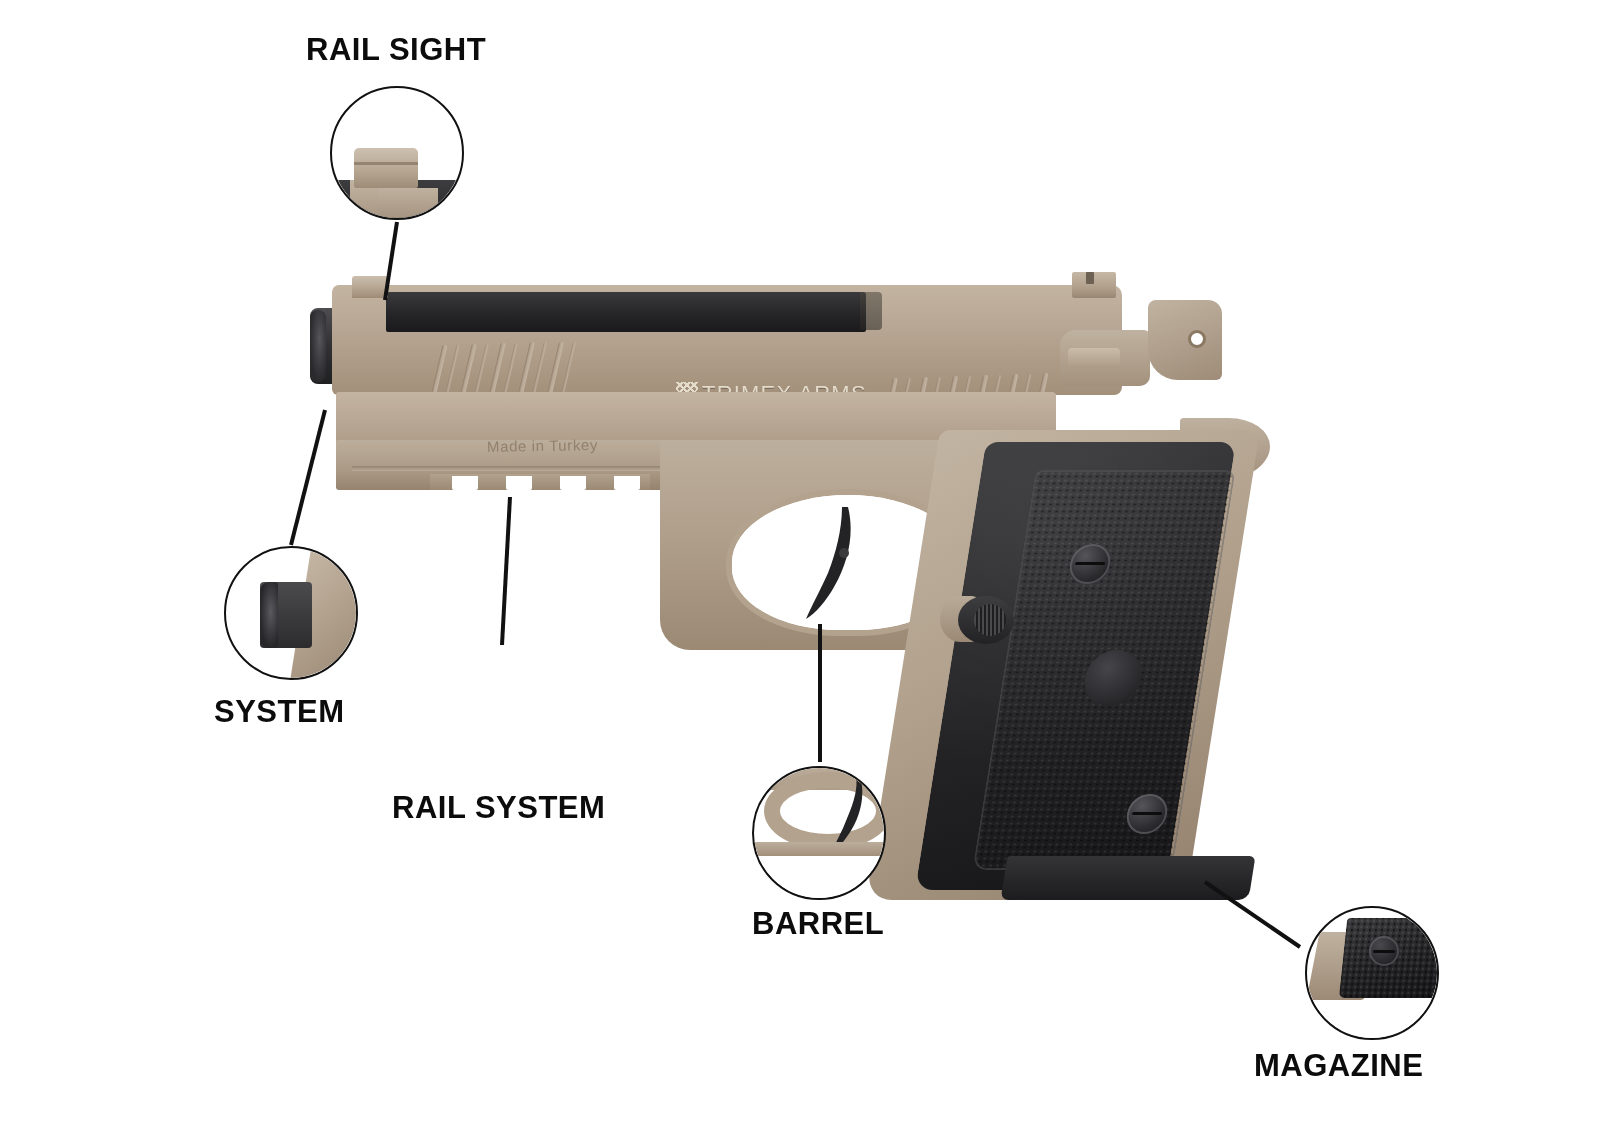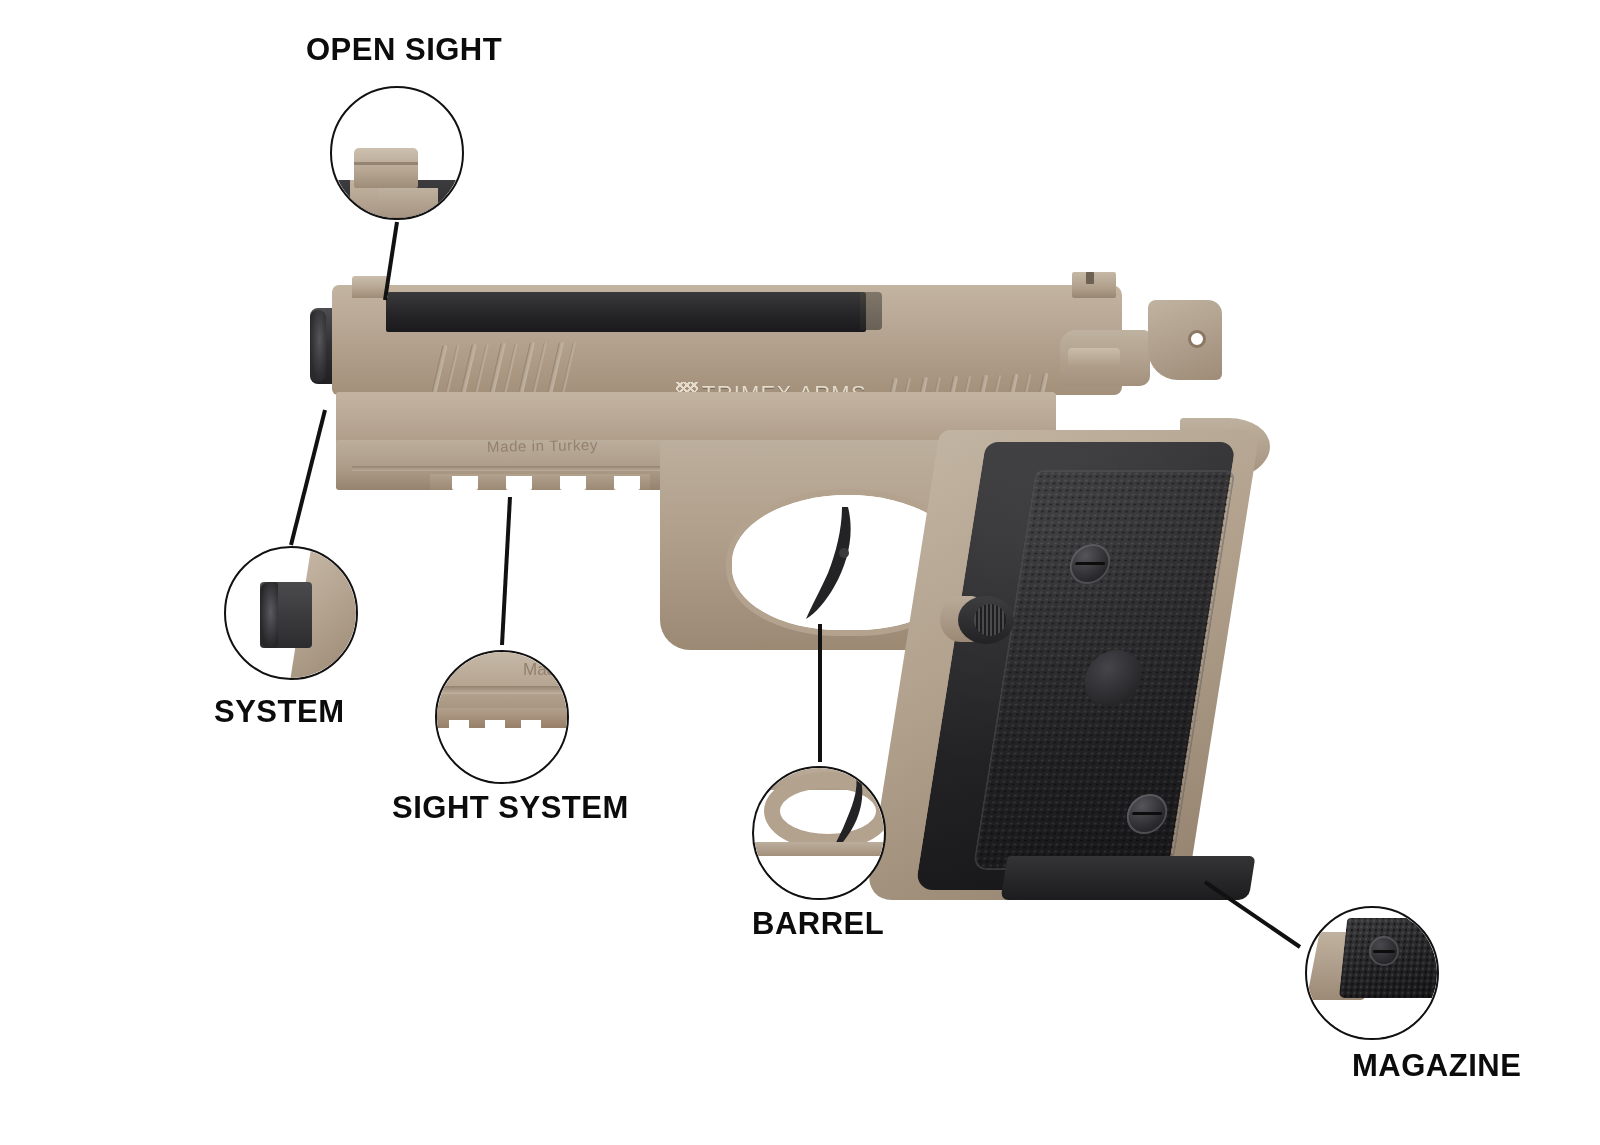--- a/index.html
+++ b/index.html
@@ -429,54 +429,38 @@
                   background:linear-gradient(180deg,#c2b4a2,#a2907c);"></div>
       <div style="position:absolute;left:22px;top:60px;width:64px;height:40px;
                   background:linear-gradient(180deg,#cdc0b0 0%,#b7a793 55%,#9e8c78 100%);
                   border-radius:5px 5px 2px 2px;"></div>
       <div style="position:absolute;left:22px;top:74px;width:64px;height:3px;
                   background:rgba(120,104,85,.6);"></div>
       <div style="position:absolute;left:46px;top:100px;width:60px;height:40px;
                   background:linear-gradient(180deg,#bfb19f,#9c8a76);"></div>
     </div>
   </div>
-  <div class="callout-label" style="left:306px;top:32px;">OPEN SIGHT</div>
+  <div class="callout-label" style="left:306px;top:32px;">RAIL SIGHT</div>
 
   <div class="mag" style="left:224px;top:546px;width:134px;height:134px;">
     <div class="mag-inner">
       <div style="position:absolute;left:74px;top:-10px;width:90px;height:160px;
                   background:linear-gradient(135deg,#c7b9a7 0%,#ad9c88 50%,#907e6a 100%);
                   transform:skewX(-9deg);"></div>
       <div style="position:absolute;left:34px;top:34px;width:52px;height:66px;
                   background:linear-gradient(180deg,#4b4b4d,#2c2c2e);
                   border-radius:4px;"></div>
       <div style="position:absolute;left:34px;top:34px;width:18px;height:66px;
                   background:radial-gradient(ellipse at 60% 45%,#5a5a5f,#27272a 70%);
                   border-radius:9px 3px 3px 9px;"></div>
     </div>
   </div>
   <div class="callout-label" style="left:214px;top:694px;">SYSTEM</div>
 
-  <div class="mag" style="left:435px;top:650px;width:134px;height:134px;">
-    <div class="mag-inner">
-      <div style="position:absolute;left:-10px;top:-6px;width:170px;height:74px;
-                  background:linear-gradient(180deg,#c9bcab 0%,#b3a28e 60%,#a08e7a 100%);"></div>
-      <div style="position:absolute;left:-10px;top:34px;width:170px;height:8px;
-                  background:linear-gradient(180deg,#8d7c69,#c4b6a4);opacity:.85;"></div>
-      <div style="position:absolute;left:-10px;top:56px;width:170px;height:20px;
-                  background:linear-gradient(180deg,#b2a18d,#977f68);"></div>
-      <div style="position:absolute;left:12px;top:68px;width:20px;height:14px;background:#ffffff;"></div>
-      <div style="position:absolute;left:48px;top:68px;width:20px;height:14px;background:#ffffff;"></div>
-      <div style="position:absolute;left:84px;top:68px;width:20px;height:14px;background:#ffffff;"></div>
-      <div style="position:absolute;left:-10px;top:76px;width:170px;height:60px;background:#ffffff;"></div>
-      <div style="position:absolute;left:86px;top:8px;font-size:17px;color:#8d7c69;
-                  font-family:'Liberation Sans',sans-serif;opacity:.9;">Made</div>
-    </div>
-  </div>
-  <div class="callout-label" style="left:392px;top:790px;">SIGHT SYSTEM</div>
+  <div class="callout-label" style="left:392px;top:790px;">RAIL SYSTEM</div>
 
   <div class="mag" style="left:752px;top:766px;width:134px;height:134px;">
     <div class="mag-inner">
       <div style="position:absolute;left:-12px;top:-18px;width:170px;height:40px;
                   background:linear-gradient(180deg,#c4b6a5,#ad9c88);"></div>
       <div style="position:absolute;left:10px;top:4px;width:128px;height:78px;
                   border:16px solid #b3a28e;border-radius:50%;background:transparent;"></div>
       <svg style="position:absolute;left:72px;top:8px;width:44px;height:86px;" viewBox="0 0 44 86">
         <path d="M34 0 C40 20 34 44 20 62 C14 70 8 78 2 82 C8 70 16 56 22 40 C28 26 32 12 30 0 Z" fill="#232325"></path>
       </svg>
@@ -502,15 +486,15 @@
                   transform:skewX(-6deg);border-radius:4px 4px 8px 6px;"></div>
       <div style="position:absolute;left:62px;top:28px;width:30px;height:30px;
                   border-radius:50%;
                   background:radial-gradient(circle at 36% 30%,#4a4a4e,#242427 70%);
                   box-shadow:inset 0 0 0 2px rgba(120,120,125,.45);"></div>
       <div style="position:absolute;left:66px;top:42px;width:22px;height:3px;
                   background:#0d0d0e;border-radius:2px;"></div>
       <div style="position:absolute;left:-8px;top:92px;width:170px;height:60px;background:#ffffff;"></div>
     </div>
   </div>
-  <div class="callout-label" style="left:1352px;top:1048px;">MAGAZINE</div>
+  <div class="callout-label" style="left:1254px;top:1048px;">MAGAZINE</div>
 
 </div>
 
 </body></html>

